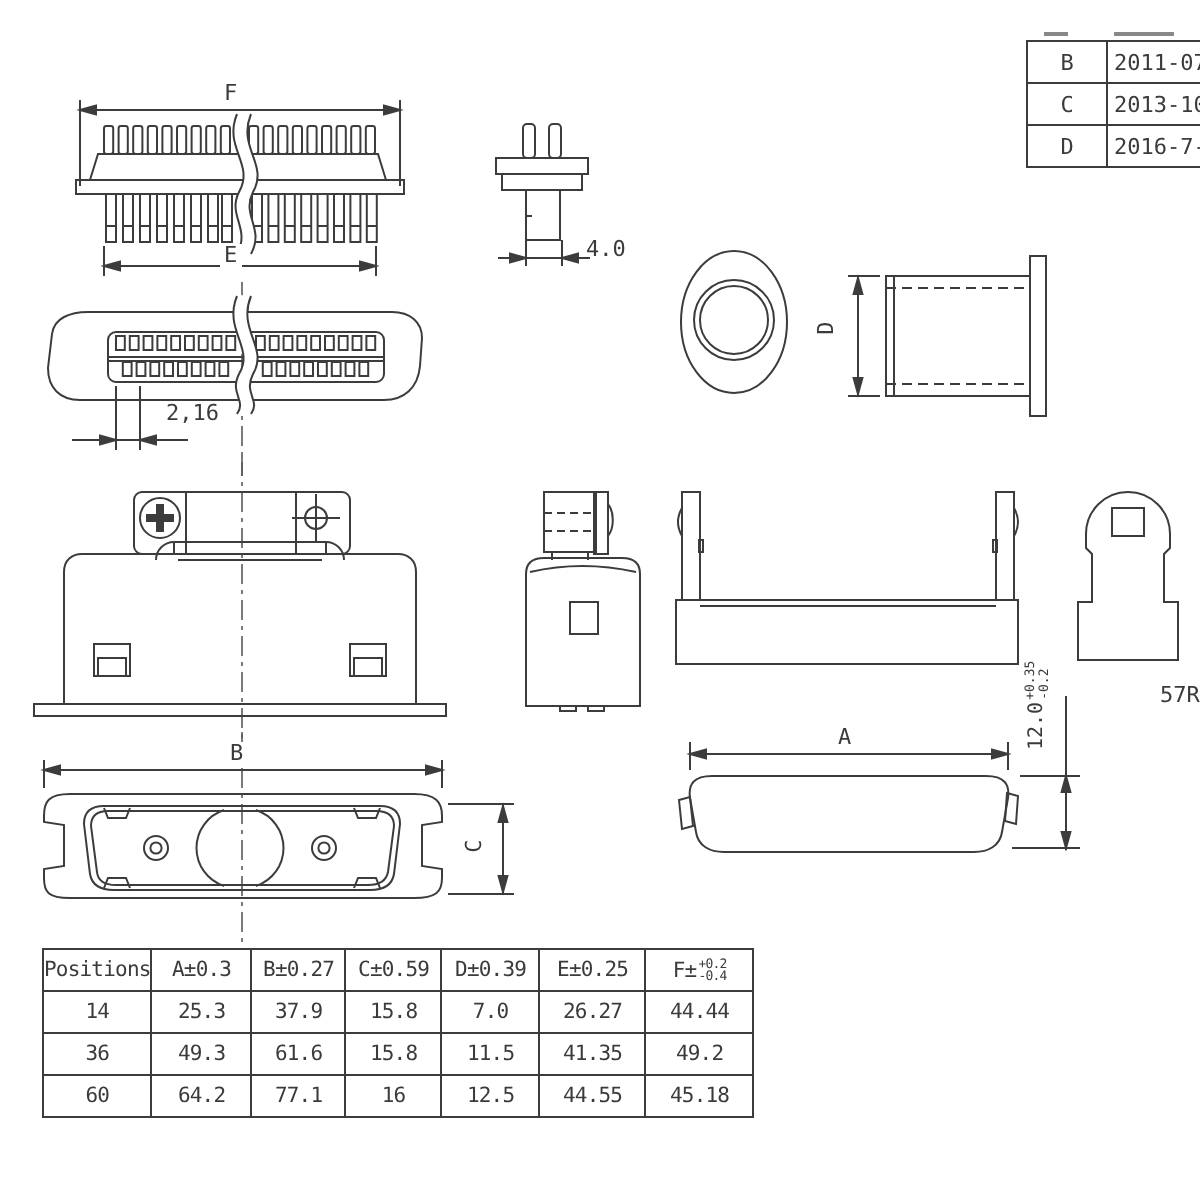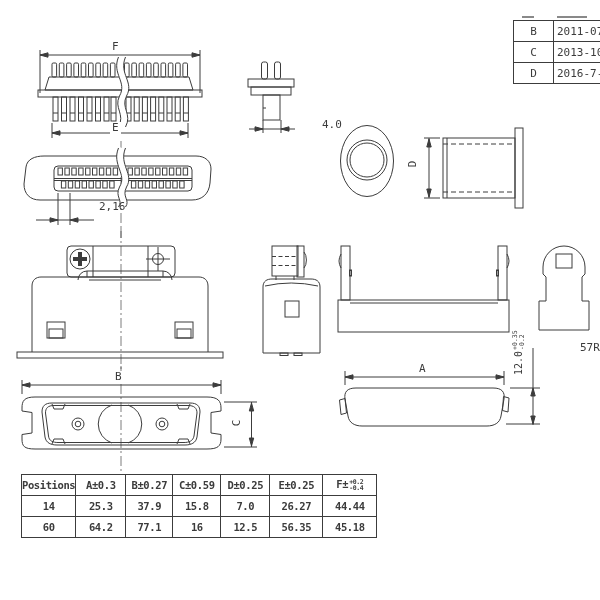--- a/index.html
+++ b/index.html
@@ -8,21 +8,21 @@
   svg{position:absolute;left:0;top:0;}
   .dim{position:absolute;font-size:11px;line-height:12px;color:#3b3b3b;white-space:nowrap;}
   .wbg{background:#fff;padding:0 2px;}
   .rot{transform:rotate(-90deg);transform-origin:center center;}
   .tol{display:inline-flex;flex-direction:column;font-size:6.5px;line-height:6.5px;
        vertical-align:middle;margin-left:1px;text-align:left;}
   
   .dimtable{position:absolute;left:21px;top:474px;border-collapse:collapse;
             font-size:10.5px;letter-spacing:-0.4px;}
   .dimtable th,.dimtable td{border:1px solid #3c3c3c;text-align:center;
-            font-weight:bold;padding:0;height:20px;}
+            font-weight:normal;padding:0;height:20px;}
   .dimtable th{font-size:10.5px;}
   .c0{width:50px}.c1{width:49px}.c2{width:46px}.c3{width:47px}
   .c4{width:48px}.c5{width:52px}.c6{width:53px}
   
   .revwrap{position:absolute;left:513px;top:13px;width:87px;height:75px;overflow:hidden;}
   .revtable{border-collapse:collapse;font-size:11px;table-layout:fixed;width:160px;}
   .revtable td{border:1px solid #3c3c3c;height:20px;padding:0;text-align:center;}
   .revtable td.date{text-align:left;padding-left:3px;}
   .revtable tr.cliprow td{border:0;border-bottom:1px solid #3c3c3c;height:7px;position:relative;}
   .remn{position:absolute;bottom:2px;height:2px;background:#4a4a4a;opacity:.65;}
@@ -301,22 +301,22 @@
     <line x1="224" y1="402" x2="257" y2="402"></line>
         <line x1="224" y1="447" x2="257" y2="447"></line>
     <line x1="251.5" y1="402" x2="251.5" y2="447"></line>
     <polygon points="251.5,403 249.3,411 253.7,411" fill="#3c3c3c"></polygon>
     <polygon points="251.5,446 249.3,438 253.7,438" fill="#3c3c3c"></polygon>
   </g>
 </svg>
 
 <div class="dim" style="left:112px;top:41px;">F</div>
 <div class="dim wbg" style="left:110px;top:122px;">E</div>
-<div class="dim" style="left:99px;top:201px;">2,16</div>
-<div class="dim" style="left:293px;top:119px;margin-left:29px;">4.0</div>
+<div class="dim" style="left:83px;top:201px;">2,16</div>
+<div class="dim" style="left:293px;top:119px;">4.0</div>
 <div class="dim rot" style="left:410px;top:158px;">D</div>
 <div class="dim wbg" style="left:113px;top:371px;">B</div>
 <div class="dim rot" style="left:234px;top:417px;">C</div>
 <div class="dim" style="left:419px;top:363px;">A</div>
 <div class="dim rot" style="left:494px;top:341px;width:52px;height:16px;font-size:10px;">
   <span>12.0</span><span class="tol">
         <span>+0.35</span>
         <span>-0.2</span>
       </span>
 </div>
@@ -349,41 +349,50 @@
       </table>
 </div>
 
 <table class="dimtable">
   <tbody>
         <tr>
     <th class="c0">Positions</th>
     <th class="c1">A±0.3</th>
     <th class="c2">B±0.27</th>
     <th class="c3">C±0.59</th>
-    <th class="c4">D±0.25</th>
+    <th class="c4">D±0.39</th>
     <th class="c5">E±0.25</th>
     <th class="c6"><span>F±</span><span class="tol">
               <span>+0.2</span>
               <span>-0.4</span>
             </span></th>
   </tr>
   <tr>
     <td>14</td>
     <td>25.3</td>
     <td>37.9</td>
     <td>15.8</td>
     <td>7.0</td>
     <td>26.27</td>
     <td>44.44</td>
   </tr>
   <tr>
+    <td>36</td>
+    <td>49.3</td>
+    <td>61.6</td>
+    <td>15.8</td>
+    <td>11.5</td>
+    <td>41.35</td>
+    <td>49.2</td>
+  </tr>
+  <tr>
     <td>60</td>
     <td>64.2</td>
     <td>77.1</td>
     <td>16</td>
     <td>12.5</td>
-    <td>56.35</td>
+    <td>44.55</td>
     <td>45.18</td>
   </tr>
 </tbody>
     </table>
 
 </div>
 
 </body></html>

